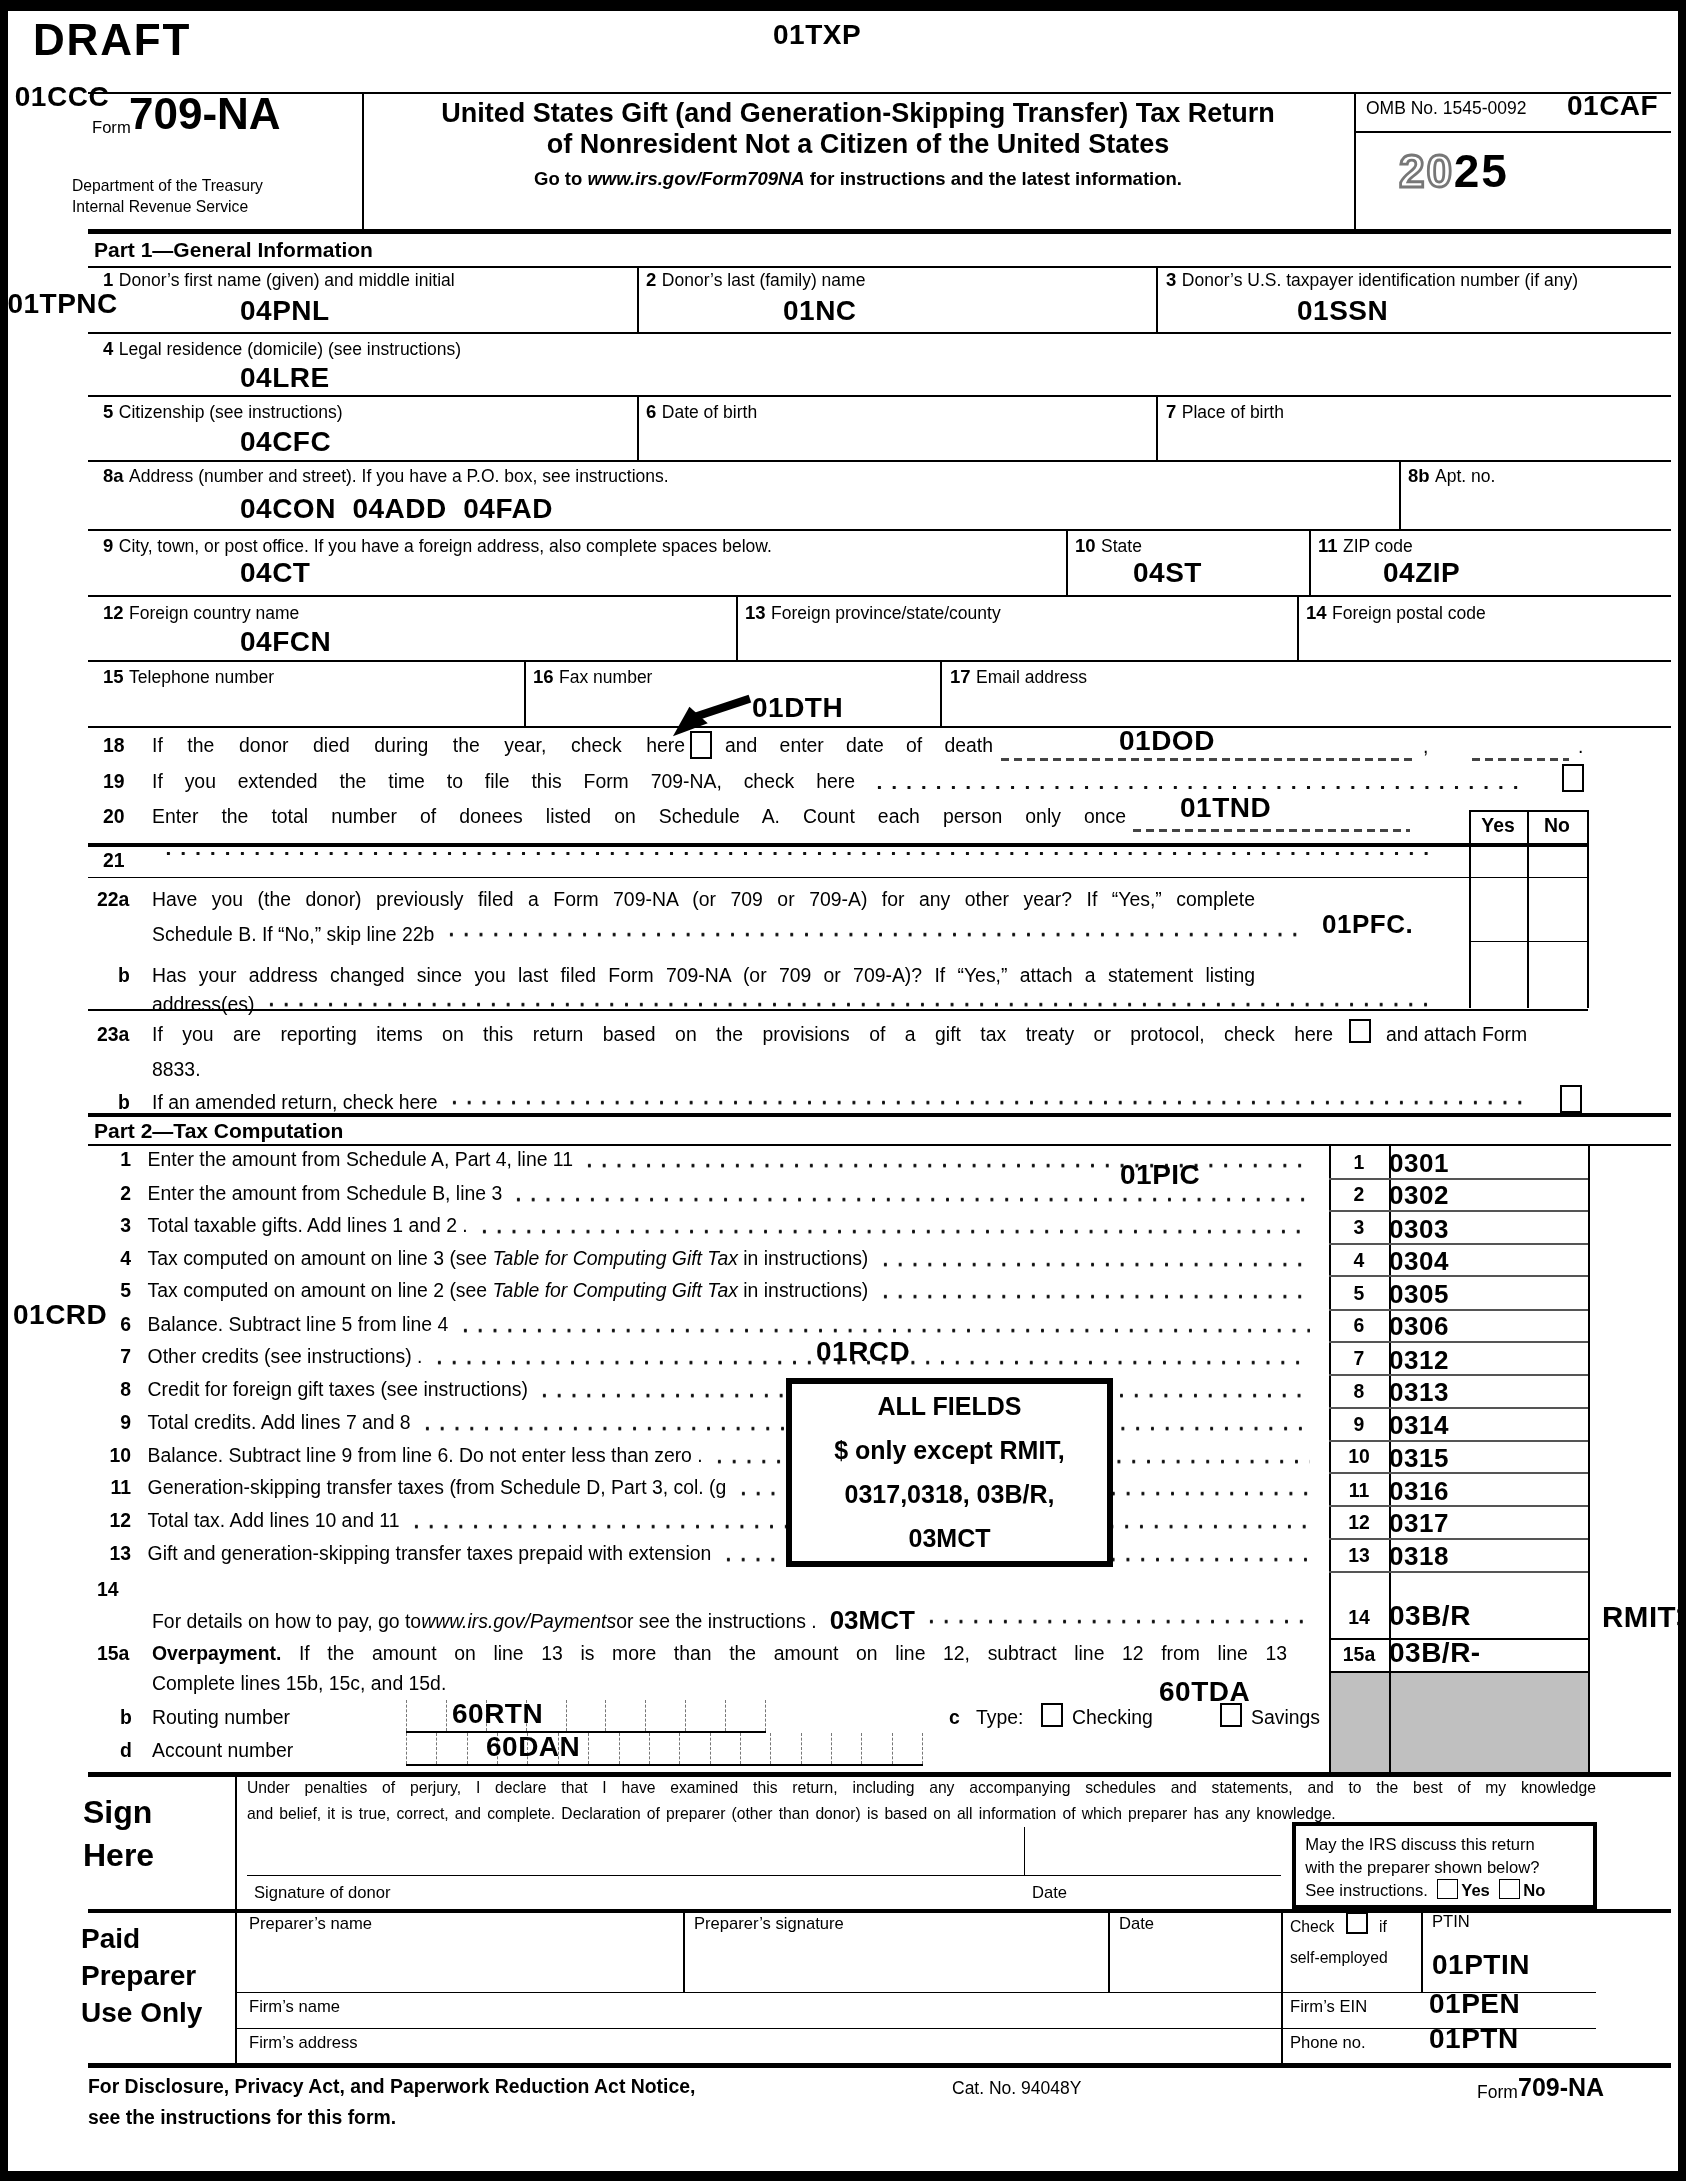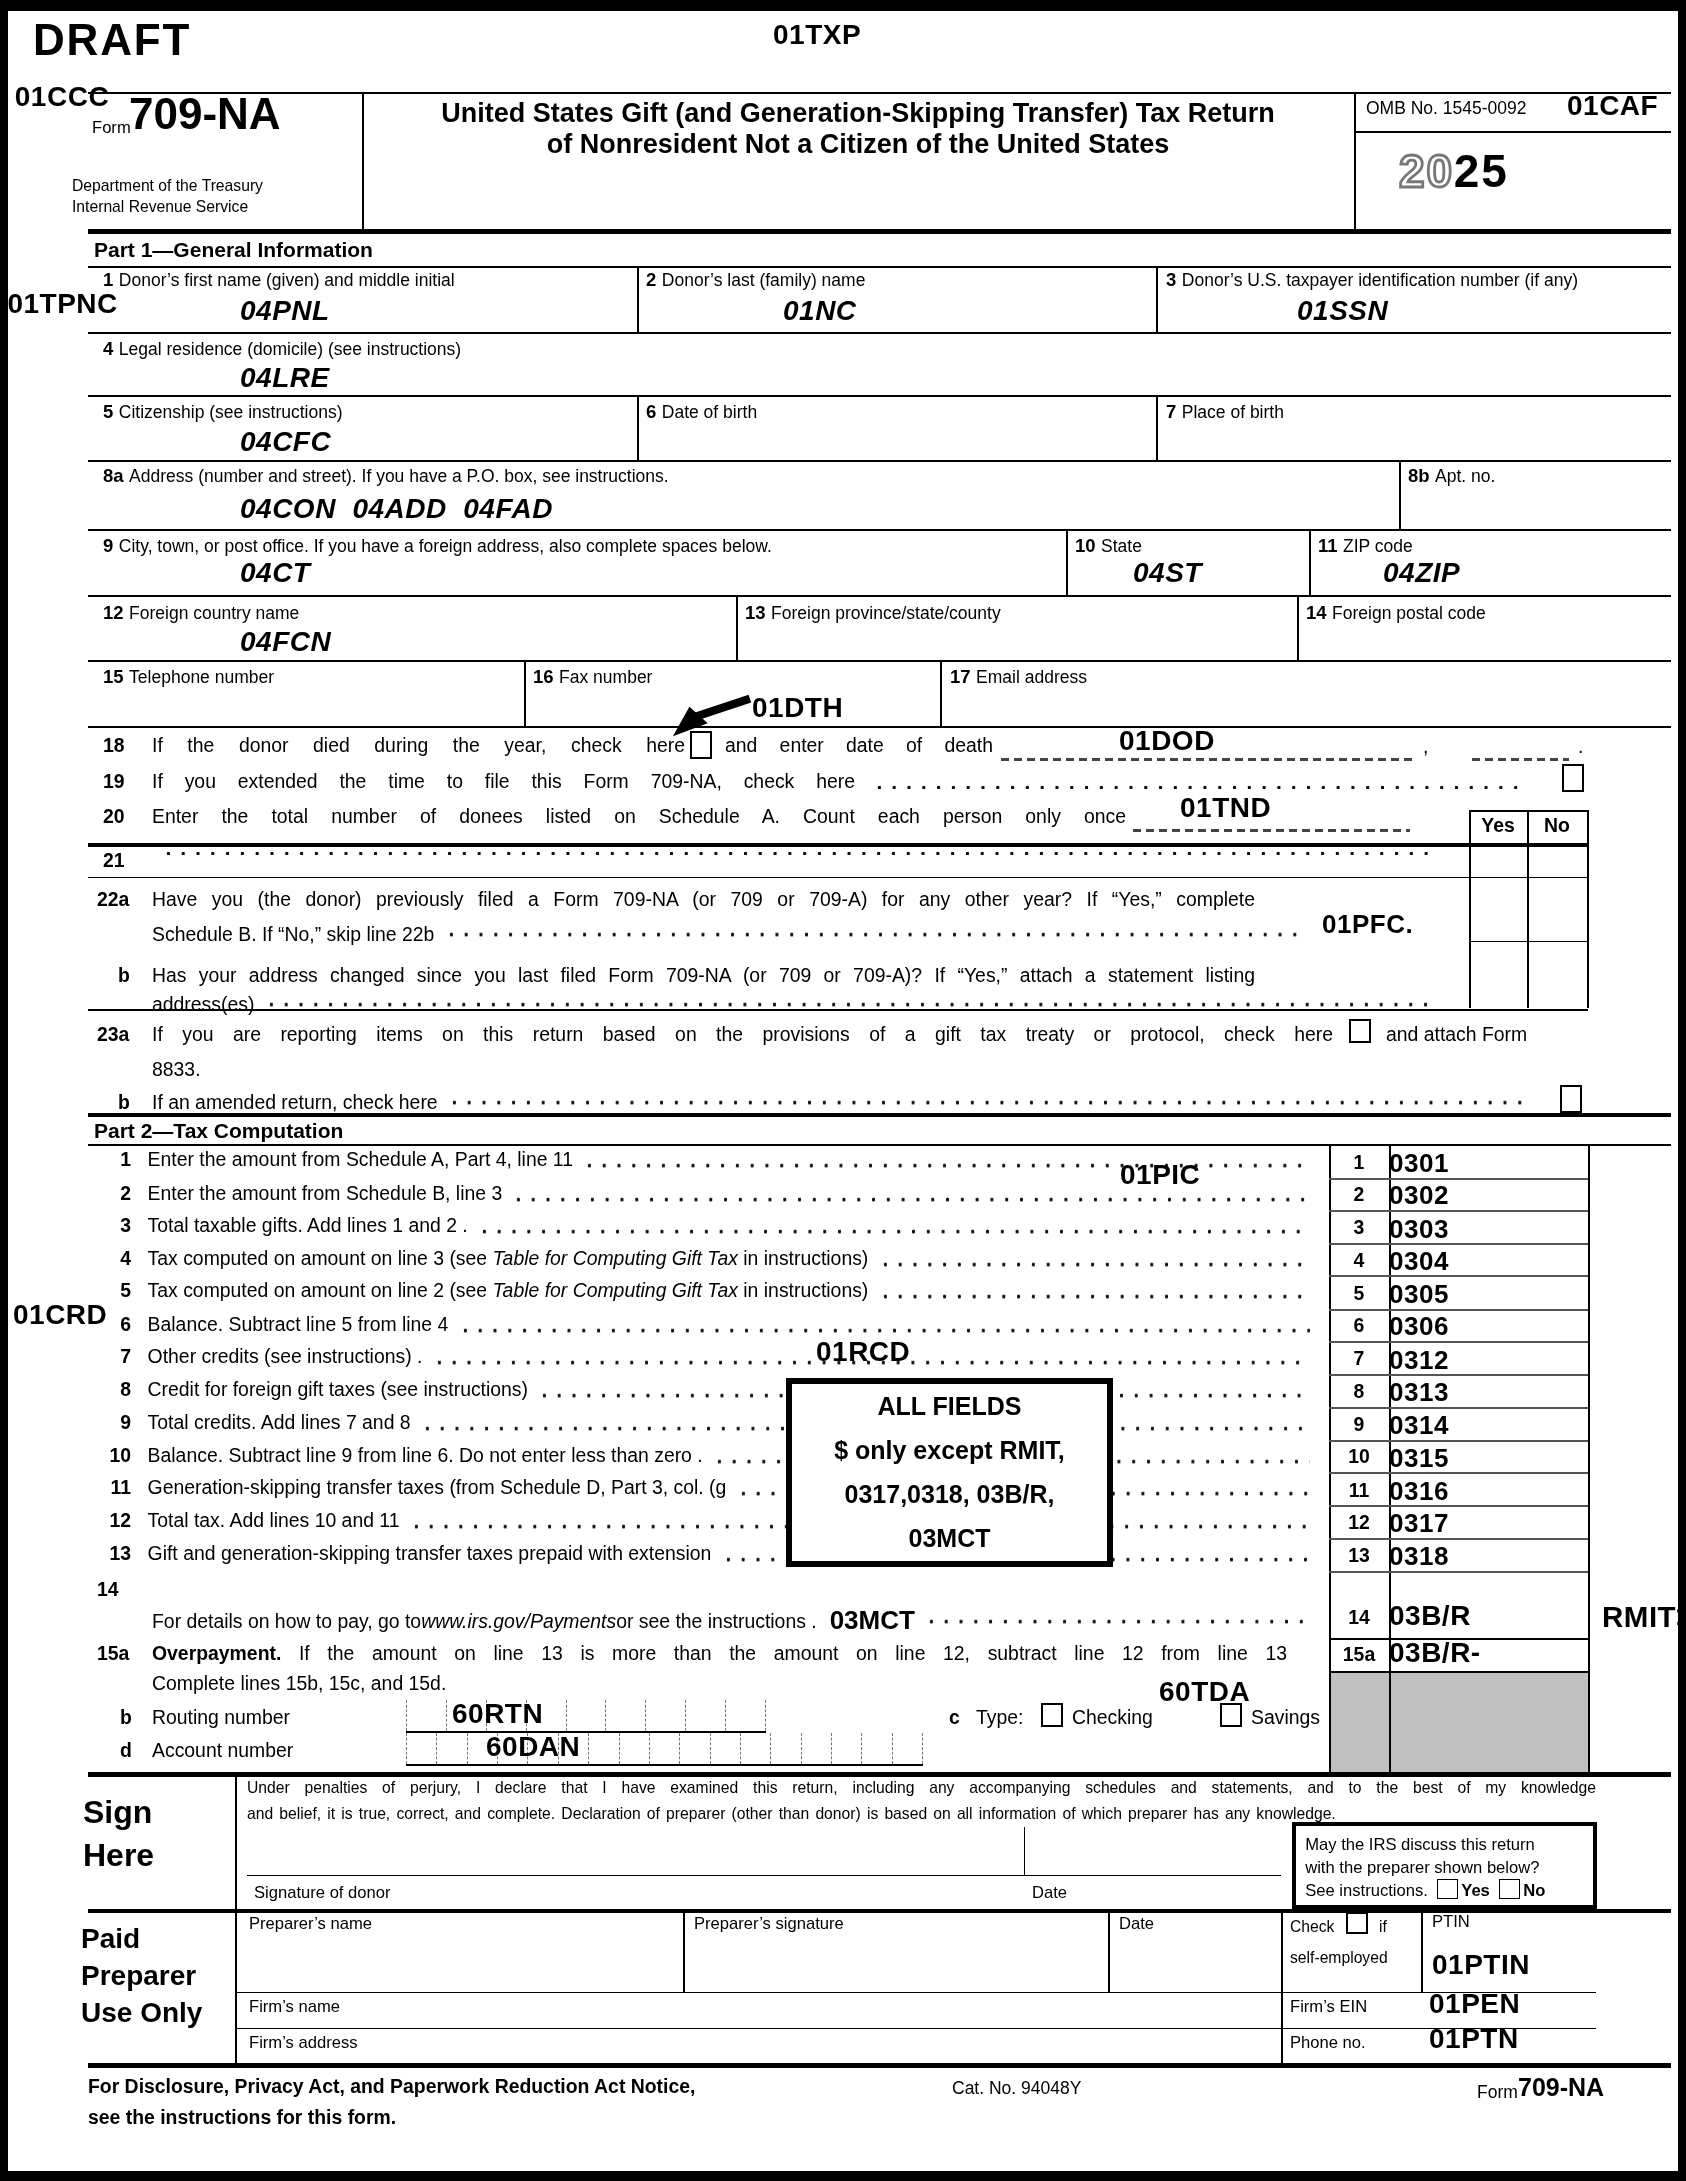--- a/index.html
+++ b/index.html
@@ -7,21 +7,21 @@
   .abs{position:absolute;}
   .hl{position:absolute;background:#000;height:1.8px;z-index:2;}
   .hl3{height:3.7px;}
   .hl5{height:4.6px;}
   .vl{position:absolute;background:#000;width:1.8px;z-index:2;}
   .frame{position:absolute;background:#000;z-index:9;}
   .lbl{position:absolute;font-size:17.5px;white-space:nowrap;z-index:3;}
   .lbl b{font-size:18.5px;padding-right:5.5px;}
   .txt{position:absolute;font-size:19.4px;white-space:nowrap;z-index:3;}
   .num{position:absolute;font-size:19.4px;font-weight:bold;z-index:3;}
-  .val{position:absolute;font-weight:bold;font-size:28px;white-space:nowrap;z-index:4;letter-spacing:0.5px;font-style:italic;}
+  .val{position:absolute;font-weight:bold;font-size:28px;white-space:nowrap;z-index:4;letter-spacing:0.5px;}
   .code{position:absolute;font-weight:bold;font-size:28px;white-space:nowrap;z-index:7;letter-spacing:0.5px;}
   .cb{position:absolute;width:22px;height:24px;border:2.3px solid #000;background:#fff;box-sizing:border-box;z-index:4;}
   .cbi{display:inline-block;width:18.5px;height:18.5px;border:1.8px solid #000;background:#fff;vertical-align:-3.7px;margin:0 3.7px 0 9.2px;}
   .dots{flex:1 1 auto;align-self:flex-end;height:9.2px;margin:0 5.5px 6.5px 9.2px;background-image:radial-gradient(circle,#111 1.6px,transparent 2px);background-size:14.8px 9.2px;background-position:0 100%;background-repeat:repeat-x;}
   .dr{position:absolute;height:9.2px;z-index:1;background-image:radial-gradient(circle,#111 1.6px,transparent 2px);background-size:14.8px 9.2px;background-repeat:repeat-x;}
   .dash{position:absolute;height:2.8px;z-index:1;background-image:repeating-linear-gradient(90deg,#444 0 8.3px,transparent 8.3px 13px);}
   .flexrow{position:absolute;display:flex;align-items:flex-start;font-size:19.4px;white-space:nowrap;z-index:3;}
   .just{display:inline-block;text-align:justify;text-align-last:justify;white-space:normal;}
   .p2r{position:absolute;left:88px;width:1227px;height:33px;display:flex;align-items:flex-start;font-size:19.4px;white-space:nowrap;padding-top:3.7px;box-sizing:border-box;z-index:3;}
   .p2r b.n{width:43px;text-align:right;flex:0 0 auto;}
@@ -56,20 +56,21 @@
   <div class="code" style="left:14.8px;top:81px">01CCC</div>
   <div class="hl" style="left:88px;top:92px;width:1583px"></div>
   <div class="vl" style="left:362px;top:92px;height:138px"></div>
   <div class="vl" style="left:1354px;top:92px;height:138px"></div>
   <div class="abs" style="left:92px;top:118px;font-size:16.6px">Form</div>
   <div class="abs" style="left:129px;top:89px;font-size:44px;font-weight:bold">709-NA</div>
   <div class="tiny" style="left:72px;top:177px">Department of the Treasury</div>
   <div class="tiny" style="left:72px;top:198px">Internal Revenue Service</div>
   <div class="abs" style="left:362px;top:98px;width:992px;text-align:center;font-size:27px;font-weight:bold">United States Gift (and Generation-Skipping Transfer) Tax Return</div>
   <div class="abs" style="left:362px;top:129px;width:992px;text-align:center;font-size:27px;font-weight:bold">of Nonresident Not a Citizen of the United States</div>
+  <div class="abs" style="left:362px;top:168px;width:992px;text-align:center;font-size:18.5px;font-weight:bold"><span>Go to </span><span class="it">www.irs.gov/Form709NA</span><span> for instructions and the latest information.</span></div>
   <div class="lbl" style="left:1366px;top:98px">OMB No. 1545-0092</div>
   <div class="code" style="left:1567px;top:90px">01CAF</div>
   <div class="hl" style="left:1354px;top:131px;width:317px"></div>
   <div class="abs" style="left:1399px;top:144px;font-size:46px;font-weight:bold;letter-spacing:1.8px"><span class="y20">20</span><span>25</span></div>
   <div class="hl hl5" style="left:88px;top:229px;width:1583px"></div>
 
   <div class="abs" style="left:94px;top:238px;font-size:21px;font-weight:bold">Part 1—General Information</div>
   <div class="hl" style="left:88px;top:266px;width:1583px"></div>
   <div class="code" style="left:7.4px;top:288px">01TPNC</div>
 

